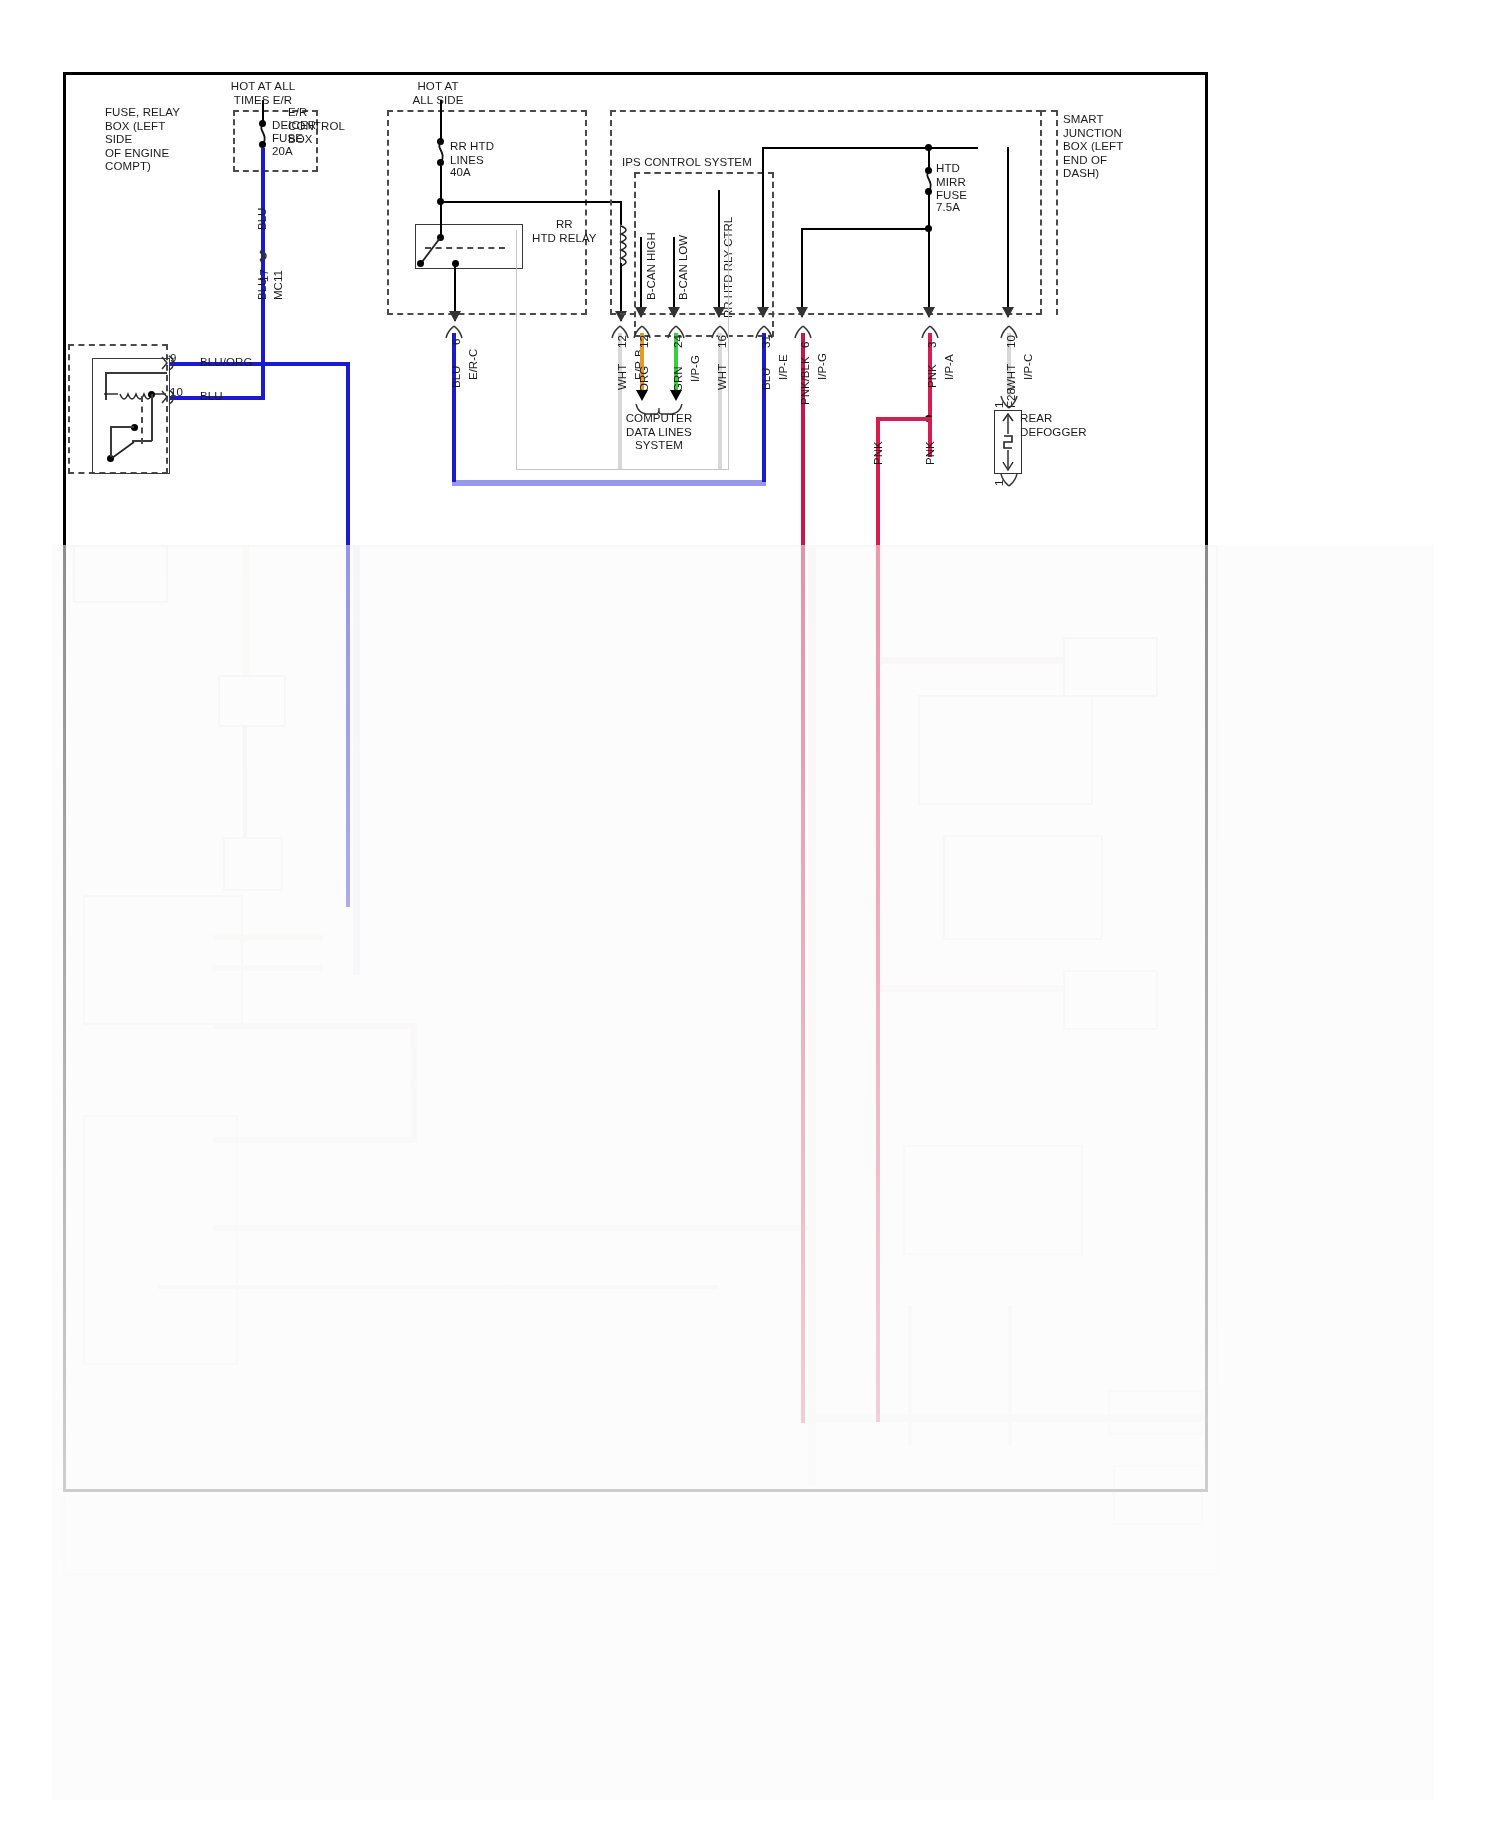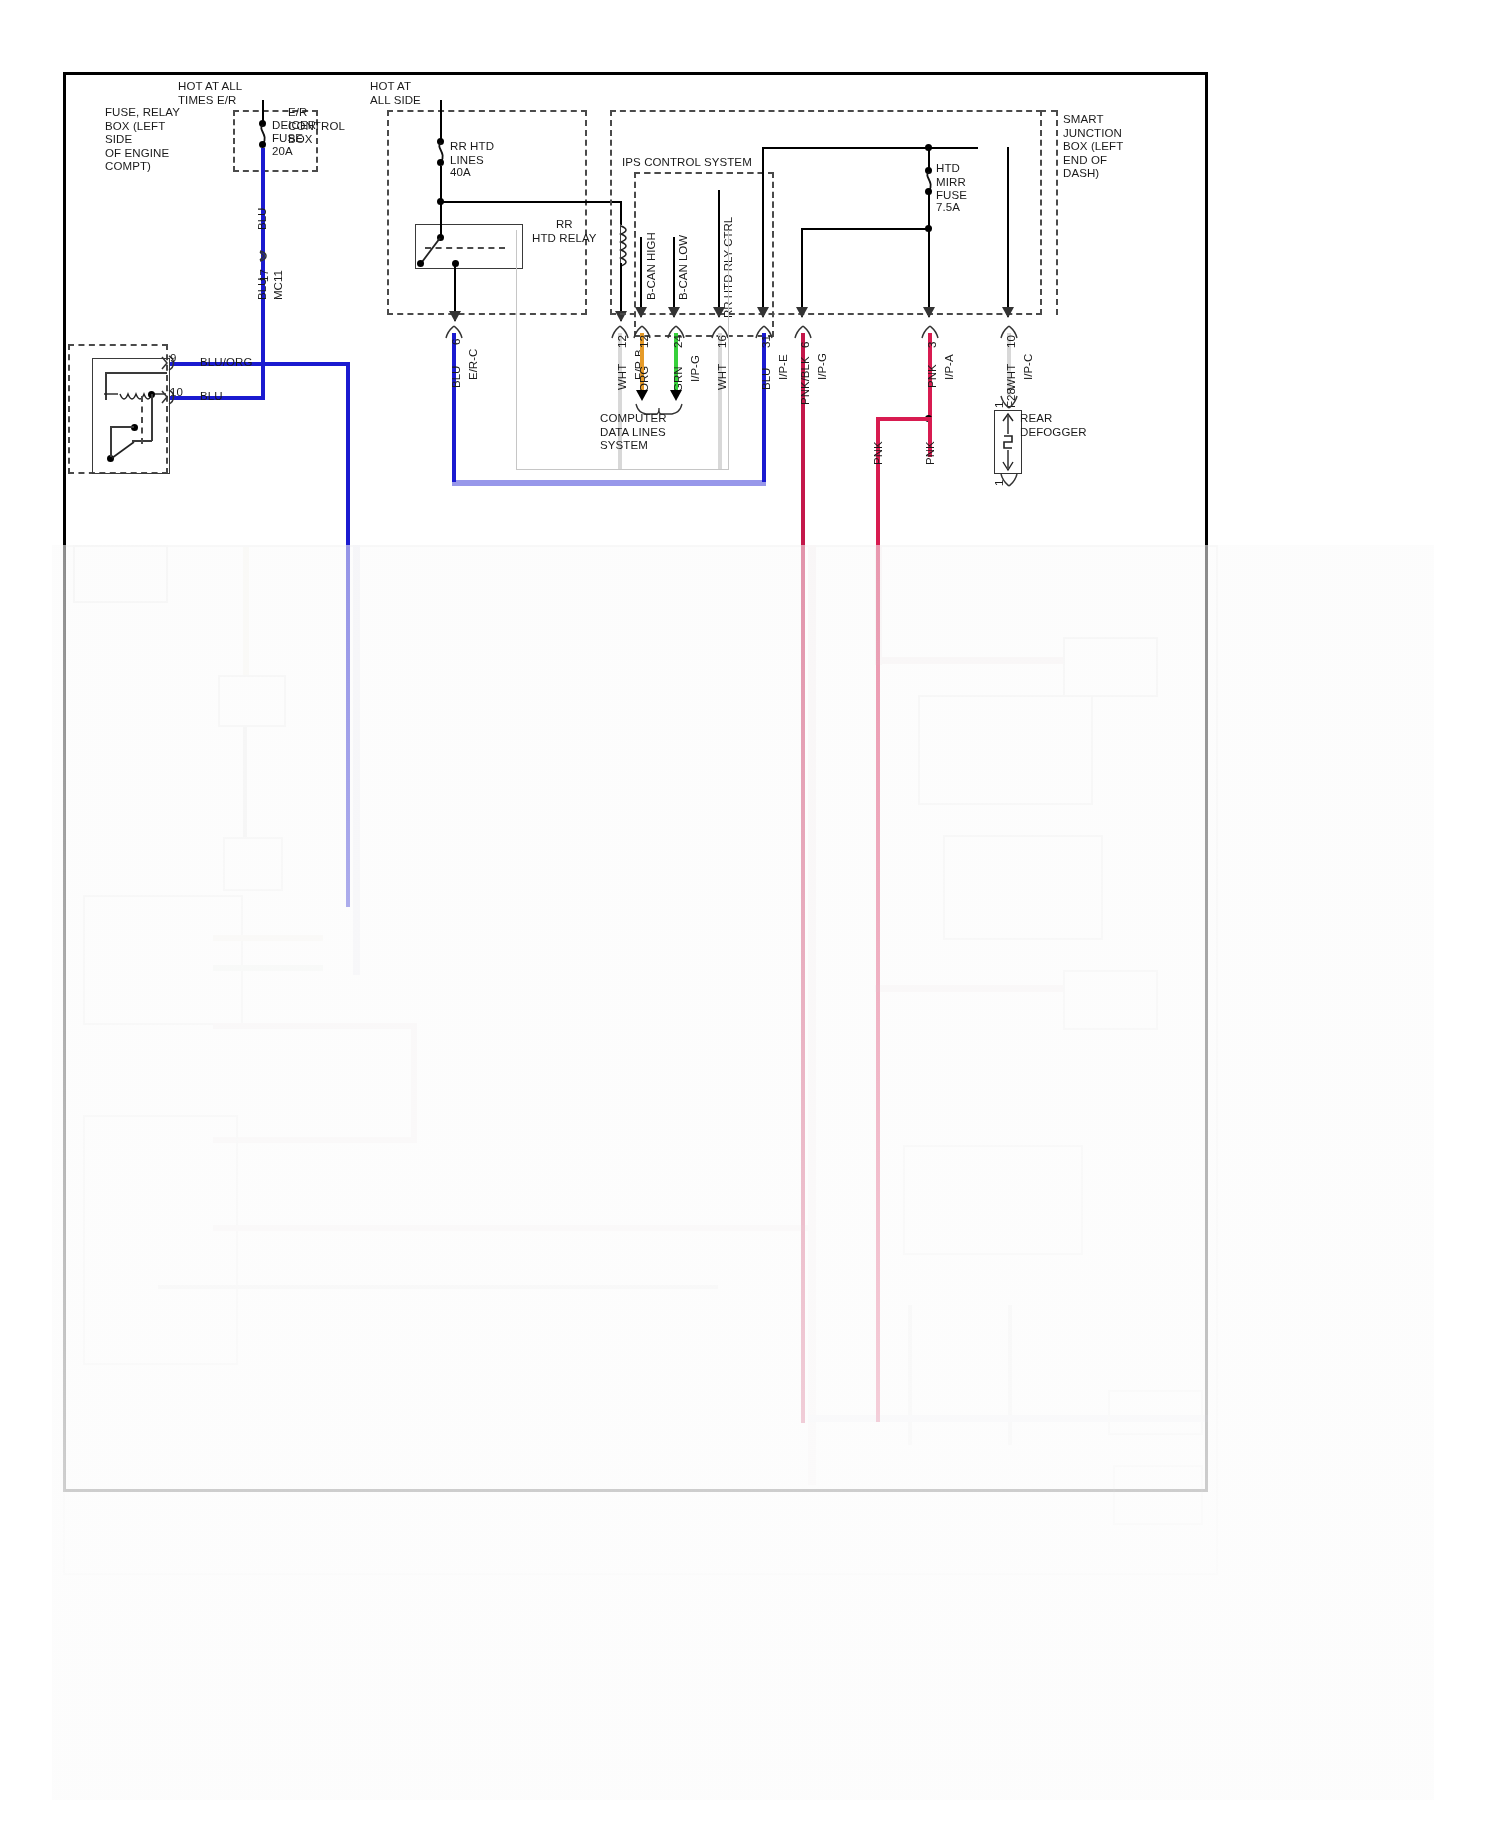--- a/index.html
+++ b/index.html
@@ -6,21 +6,21 @@
   html,body{margin:0;padding:0;background:#ffffff;}
   body{font-family:"Liberation Sans",sans-serif;}
   #page{position:relative;width:1500px;height:1828px;background:#ffffff;overflow:hidden;}
 
   
   .sheet-border{position:absolute;left:63px;top:72px;width:1145px;height:1420px;border:3px solid #000;box-sizing:border-box;}
 
   
   .lbl{position:absolute;font-size:11.5px;line-height:13.5px;color:#1a1a1a;white-space:pre;letter-spacing:.1px;}
   .lbl.r{text-align:left;}
-  .lbl.c{text-align:left;}
+  .lbl.c{text-align:center;}
   .vlbl{position:absolute;font-size:11.5px;line-height:12px;color:#1a1a1a;white-space:nowrap;
         transform-origin:0 0;transform:rotate(-90deg);}
   .wire{position:absolute;background:#000;}
   .vw{width:2px;}
   .hw{height:2px;}
   .dash-box{position:absolute;border:2px dashed #4a4a4a;box-sizing:border-box;}
   .dash-l{position:absolute;border-left:2px dashed #4a4a4a;}
   .dash-t{position:absolute;border-top:2px dashed #4a4a4a;}
   .solid-box{position:absolute;border:1.5px solid #3a3a3a;box-sizing:border-box;}
   .node{position:absolute;width:7px;height:7px;border-radius:50%;background:#000;}

